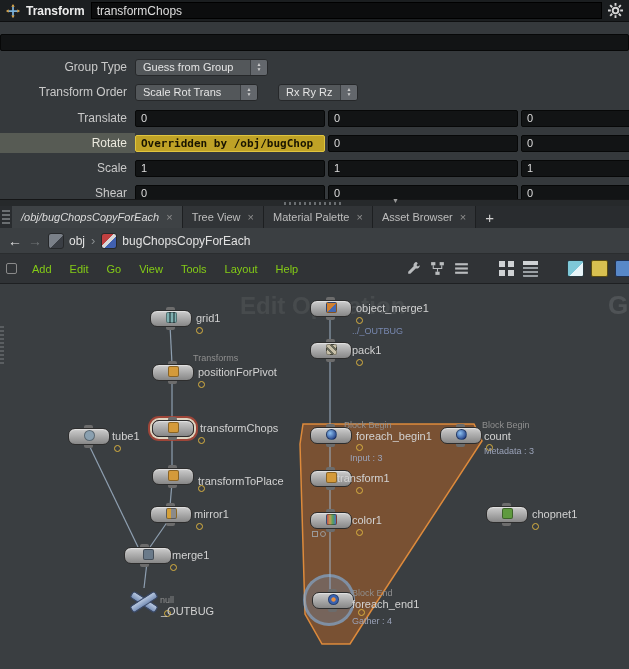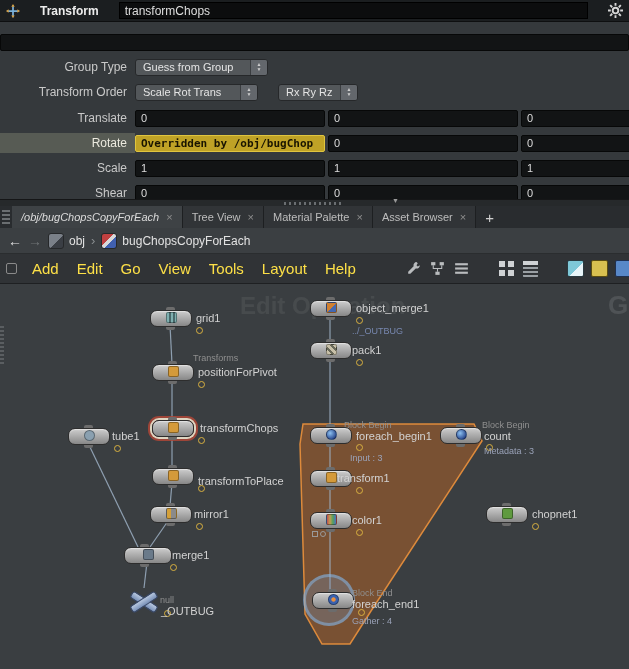--- a/index.html
+++ b/index.html
@@ -1,21 +1,21 @@
 <!DOCTYPE html>
 <html><head>
 <meta charset="utf-8">
 <style>
   html,body{margin:0;padding:0;background:#222;}
   .app{position:relative;width:629px;height:669px;background:#35393c;overflow:hidden;
        font-family:"Liberation Sans",sans-serif;color:#ccc;}
 
   
   .paramheader{position:absolute;top:0;left:0;right:0;height:22px;background:#1b1e20;
-      border-bottom:1px solid #0e0f10;display:flex;align-items:center;gap:20px;
+      border-bottom:1px solid #0e0f10;display:flex;align-items:center;gap:6px;
       padding:0 6px;box-sizing:border-box;}
   .ph-icon{width:14px;height:14px;flex:none;}
   .ph-type{font-weight:bold;color:#ececec;font-size:12px;flex:none;}
   .ph-name{flex:1;height:15px;background:#0c0d0e;border:1px solid #000;color:#dedede;
       font-size:12px;padding:0 5px;outline:none;}
   .ph-gear{width:15px;height:15px;flex:none;}
 
   
   .params{position:absolute;top:22px;left:0;right:0;height:177px;background:#35393c;}
   .prow{position:absolute;left:0;right:0;height:20px;display:flex;align-items:center;overflow:hidden;}
@@ -68,21 +68,21 @@
   .ci{width:16px;height:16px;border-radius:3px;border:1px solid #26282a;box-sizing:border-box;}
   .ci-obj{background:linear-gradient(135deg,#7a8088 0 55%,#3a3e44 55%);}
   .ci-geo{background:linear-gradient(135deg,#c04040 0 40%,#d8d8d8 40% 60%,#4060b0 60%);}
   .crumb-sep{color:#8a8e91;font-size:13px;}
 
   
   .menubar{position:absolute;top:254px;left:0;right:0;height:30px;background:#303336;
       border-bottom:1px solid #1e2022;display:flex;align-items:center;padding:0 6px;
       box-sizing:border-box;}
   .pin{width:9px;height:9px;border:1px solid #8a8a8a;border-radius:2px;margin-right:6px;flex:none;}
-  .menu-item{padding:0 9px;font-size:15px;color:#fde047;}
+  .menu-item{padding:0 9px;font-size:11px;color:#84cc16;}
   .mb-icons{margin-left:auto;display:flex;align-items:center;gap:7px;}
   .mbi{width:17px;height:17px;flex:none;}
   .mbi-sq{border-radius:2px;}
   .gap1{width:14px;}
   .thumb-ic{background:
       linear-gradient(#cfd2d4,#cfd2d4) 1px 1px/6px 6px no-repeat,
       linear-gradient(#cfd2d4,#cfd2d4) 10px 1px/6px 6px no-repeat,
       linear-gradient(#cfd2d4,#cfd2d4) 1px 10px/6px 6px no-repeat,
       linear-gradient(#cfd2d4,#cfd2d4) 10px 10px/6px 6px no-repeat;}
   .detail-ic{background:

